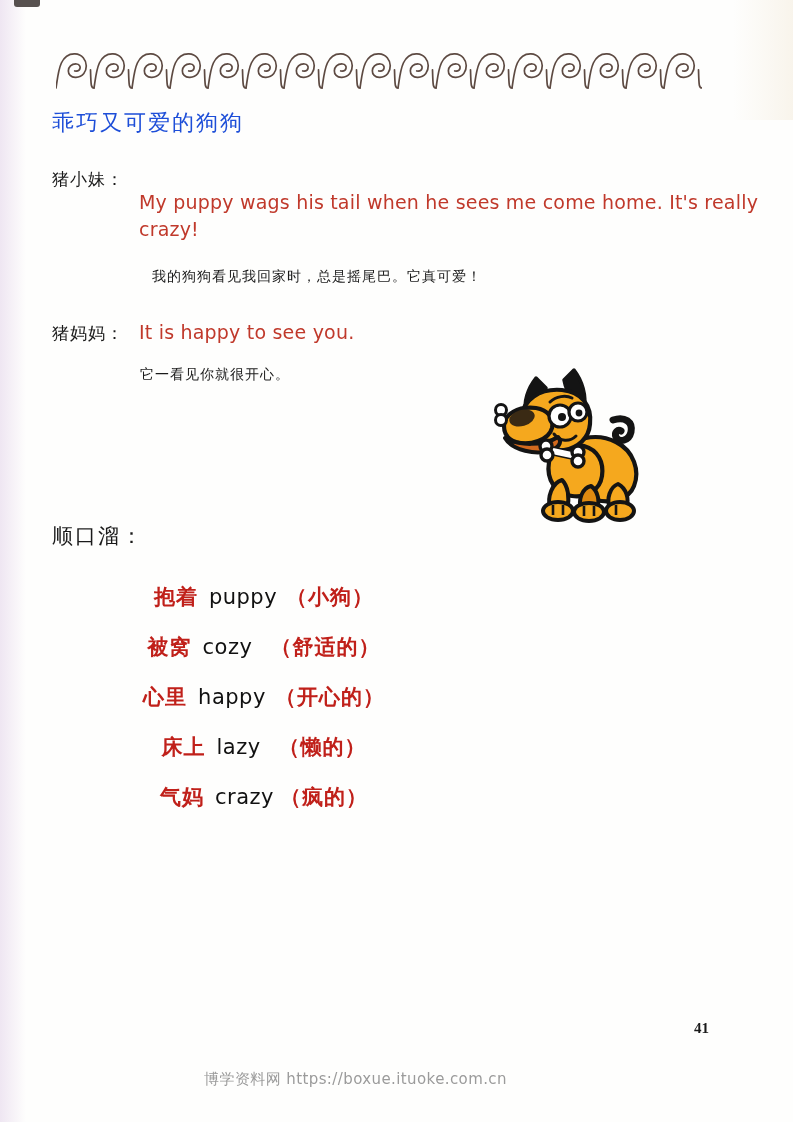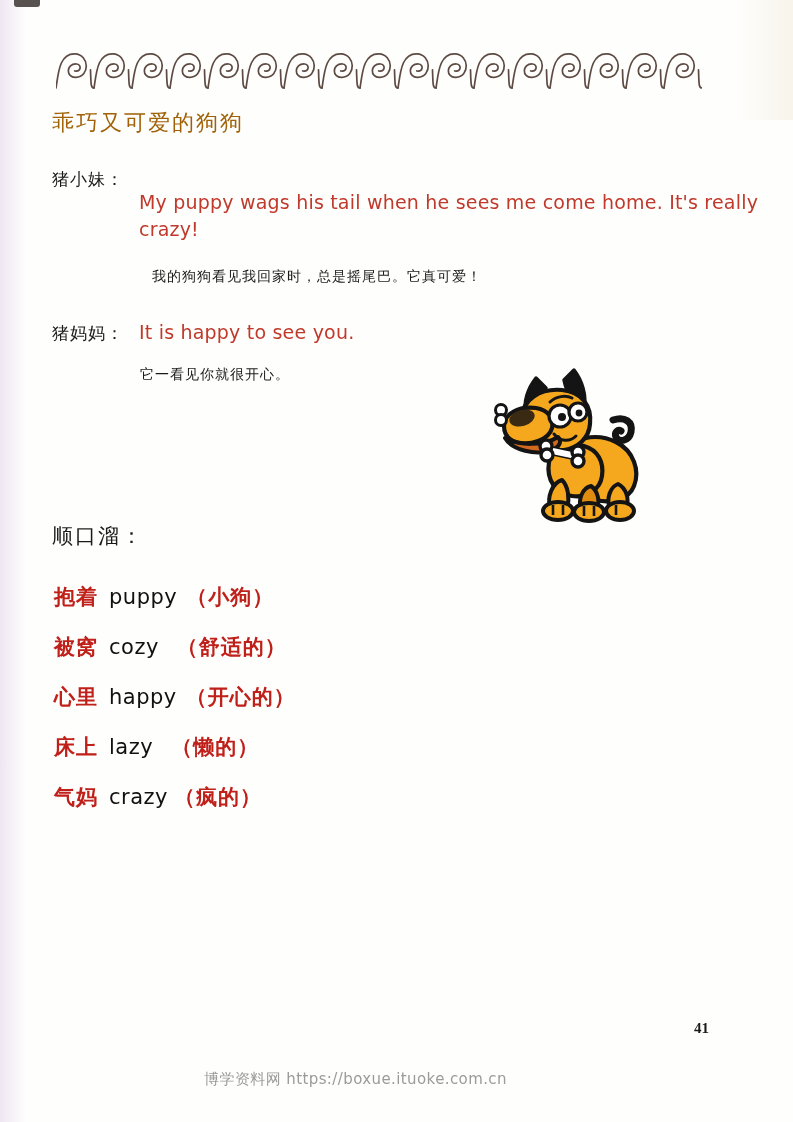--- a/index.html
+++ b/index.html
@@ -49,21 +49,21 @@
     height: 62px;
   }
   .wave-border svg { display: block; width: 100%; height: 100%; }
 
   
   .heading {
     position: absolute;
     top: 108px;
     left: 52px;
     font-size: 22px;
-    color: #a16207;
+    color: #1d4ed8;
     letter-spacing: 2px;
     font-family: "DejaVu Sans", sans-serif;
     font-weight: 500;
   }
 
   .speaker {
     position: absolute;
     font-size: 17px;
     color: #1a1a1a;
     letter-spacing: 1px;
@@ -103,20 +103,21 @@
     font-size: 21px;
     color: #1a1a1a;
     letter-spacing: 2px;
     font-family: "DejaVu Sans", sans-serif;
   }
   .jingle-list {
     position: absolute;
     top: 572px;
     left: 54px;
     width: 420px;
+    text-align: center;
   }
   .jingle-row {
     height: 50px;
     line-height: 50px;
     white-space: nowrap;
     font-size: 21px;
     font-family: "DejaVu Sans", sans-serif;
   }
   .jingle-cn {
     color: #c0201a;

